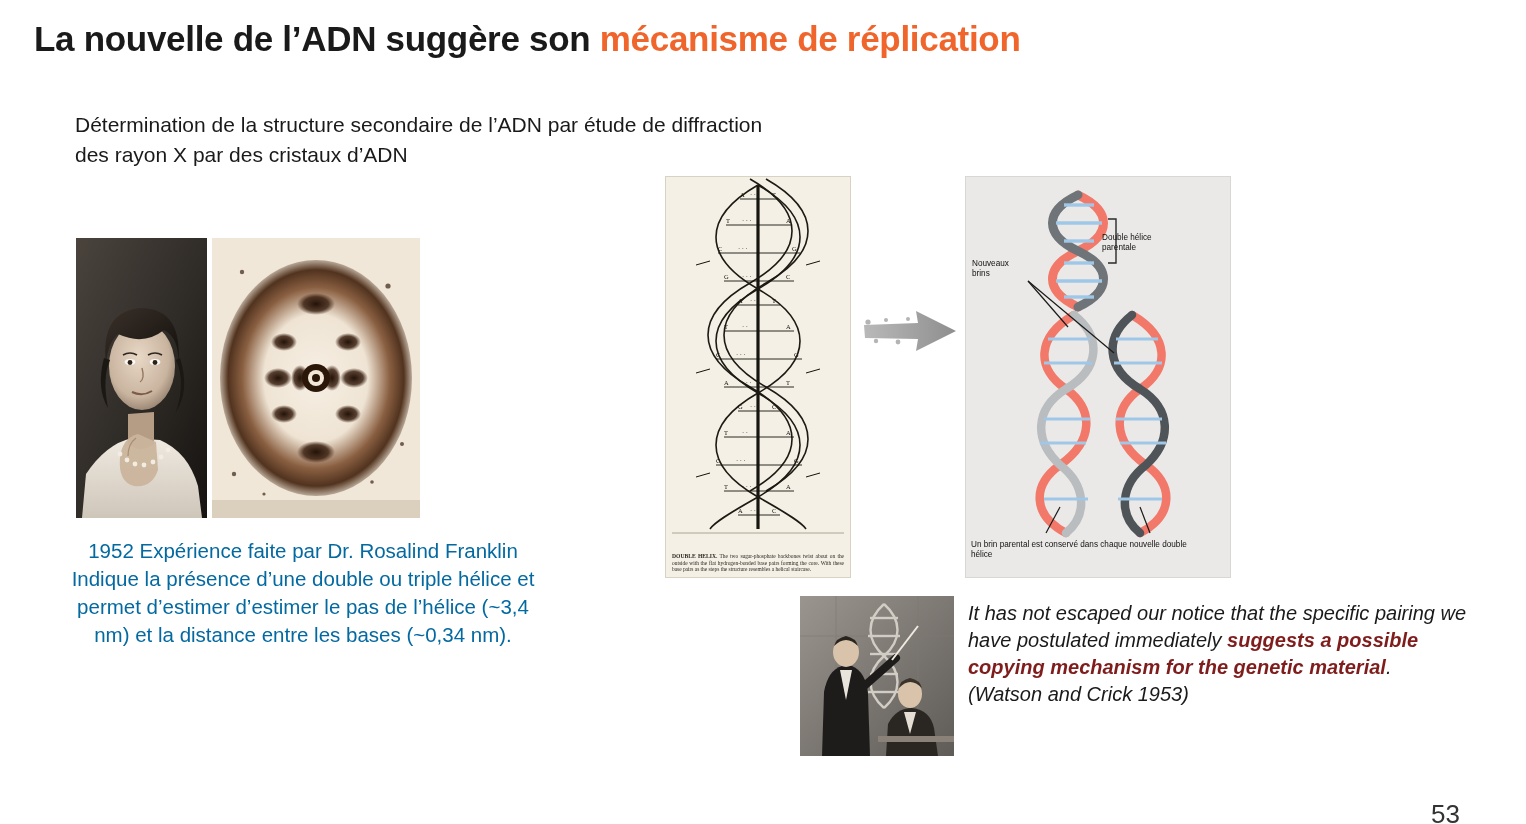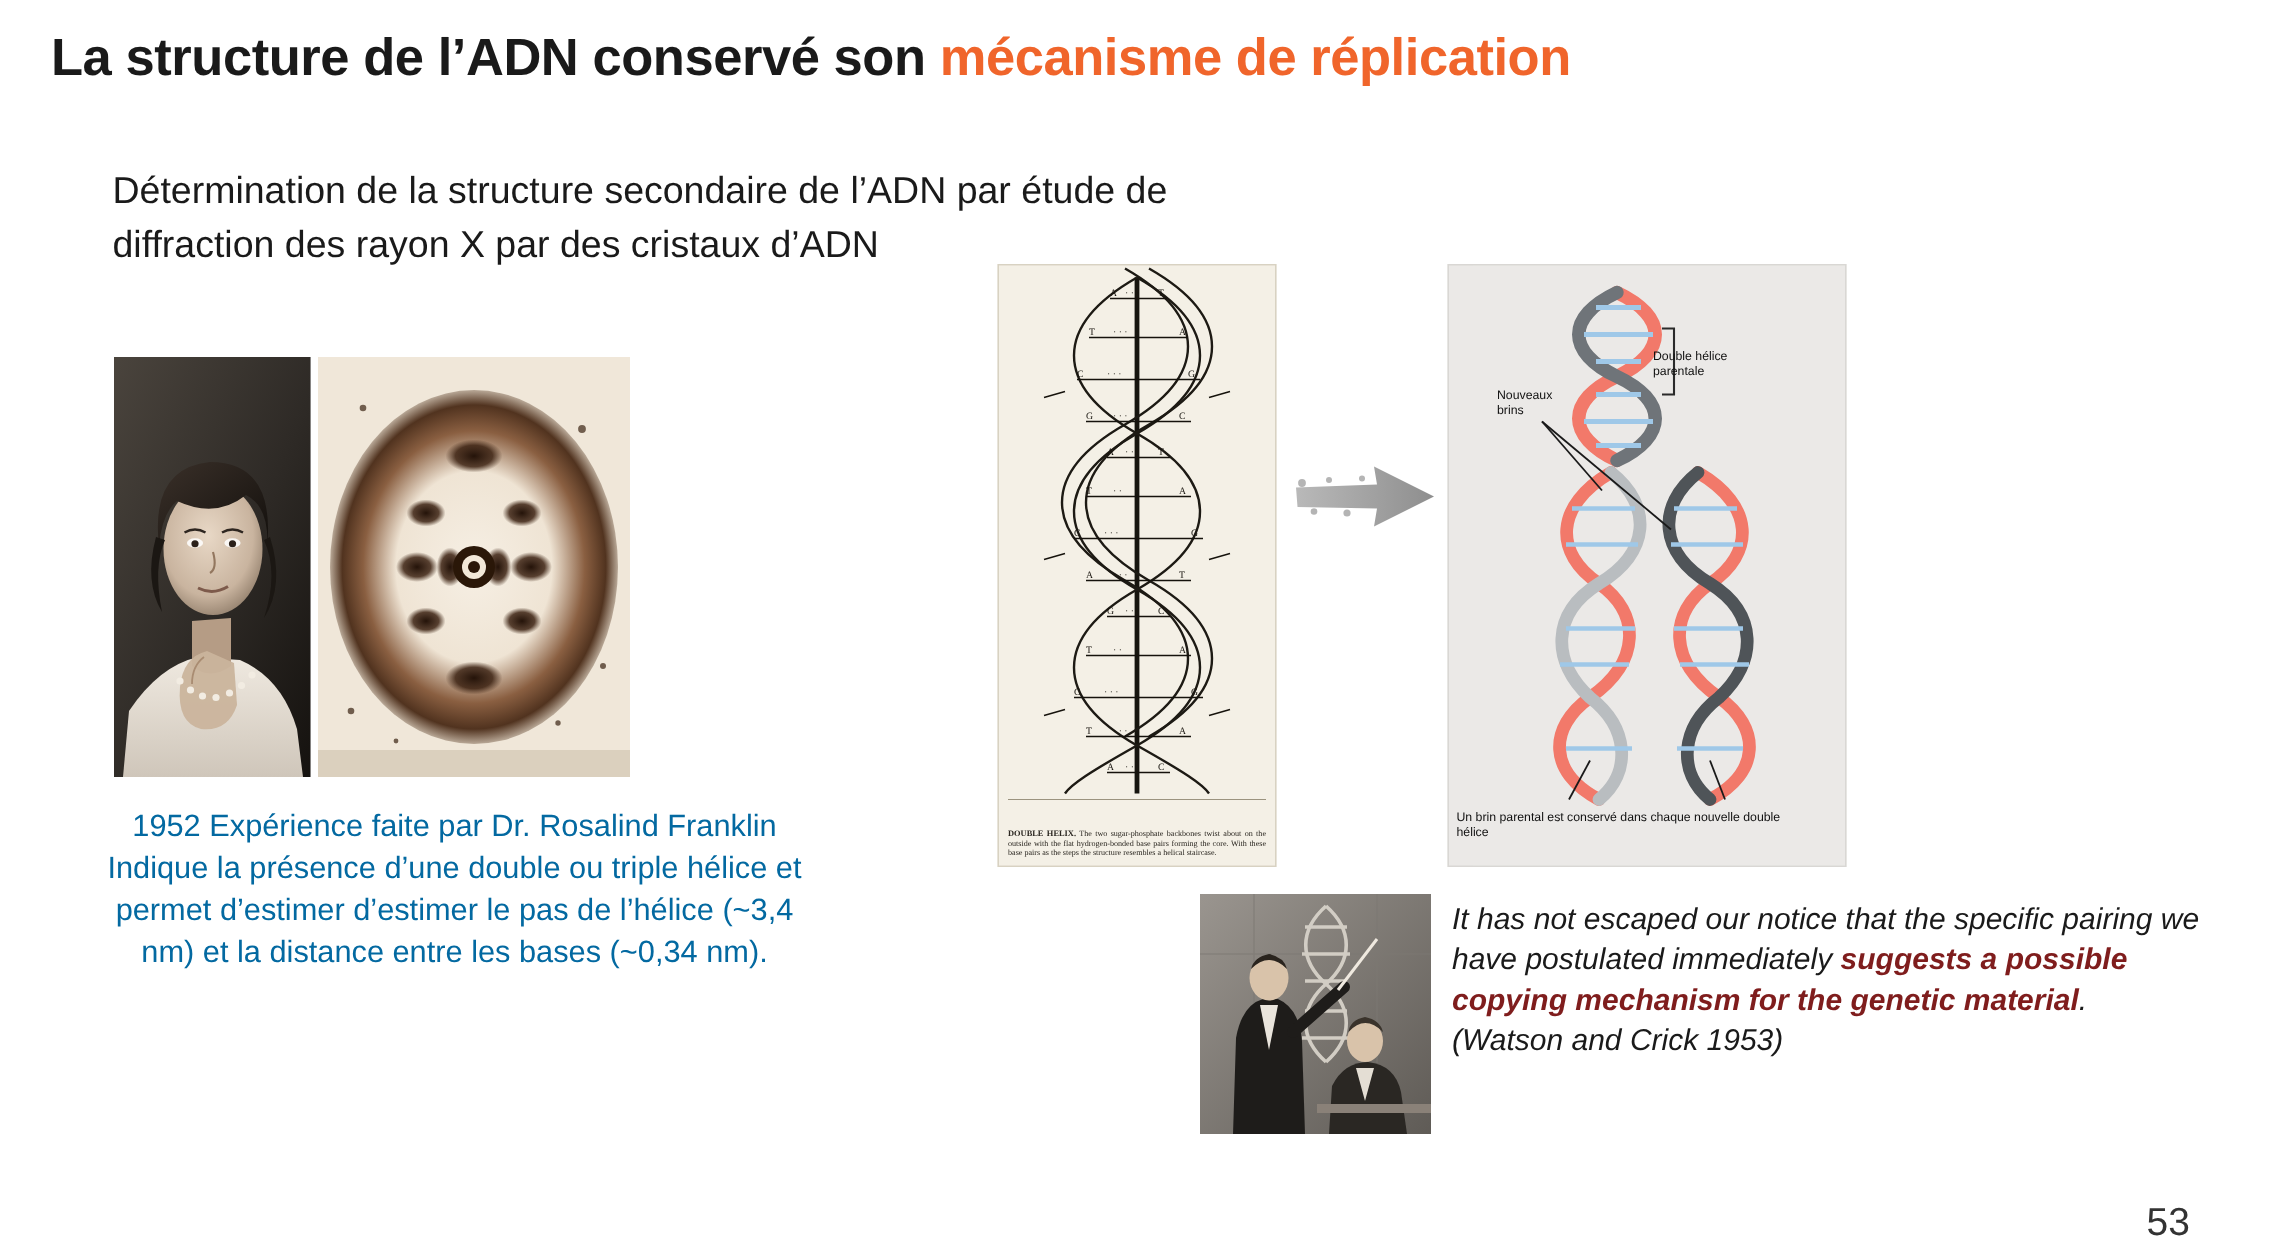--- a/index.html
+++ b/index.html
@@ -31,21 +31,21 @@
   .title .accent {
     color: #f0652b;
   }
 
   
   .subtitle {
     position: absolute;
     left: 75px;
     top: 110px;
     width: 720px;
-    font-size: 25px;
+    font-size: 21px;
     line-height: 1.42;
     color: #1a1a1a;
   }
 
   
   .franklin-photo {
     position: absolute;
     left: 76px;
     top: 238px;
     width: 131px;
@@ -123,21 +123,21 @@
     padding-left: 16px;
   }
   .rep-label {
     position: absolute;
     font-size: 8.2px;
     line-height: 1.22;
     color: #111;
     font-family: "Liberation Sans", sans-serif;
   }
   .rep-label.parental { left: 136px; top: 56px; width: 52px; }
-  .rep-label.nouveaux { left: 6px; top: 82px; width: 46px; margin-left: 26px; }
+  .rep-label.nouveaux { left: 6px; top: 82px; width: 46px; }
   .rep-label.bottom { left: 5px; bottom: 17px; width: 232px; }
 
   
   .wc-photo {
     position: absolute;
     left: 800px;
     top: 596px;
     width: 154px;
     height: 160px;
     overflow: hidden;
@@ -166,21 +166,21 @@
     right: 66px;
     bottom: -6px;
     font-size: 26px;
     color: #333;
   }
 </style>
 </head>
 <body>
 
 <div class="title">
-  <span>La structure de l’ADN conservé son </span><span class="accent">mécanisme de réplication</span>
+  <span>La nouvelle de l’ADN suggère son </span><span class="accent">mécanisme de réplication</span>
 </div>
 
 <div class="subtitle">Détermination de la structure secondaire de l’ADN par étude de diffraction des rayon X par des cristaux d’ADN</div>
 
 <div class="franklin-photo">
   <svg width="131" height="280" viewBox="0 0 131 280" xmlns="http://www.w3.org/2000/svg">
     <defs>
       <linearGradient id="bgGrad" x1="0" y1="0" x2="1" y2="1">
         <stop offset="0%" stop-color="#4a443d"></stop>
         <stop offset="55%" stop-color="#2e2a26"></stop>

